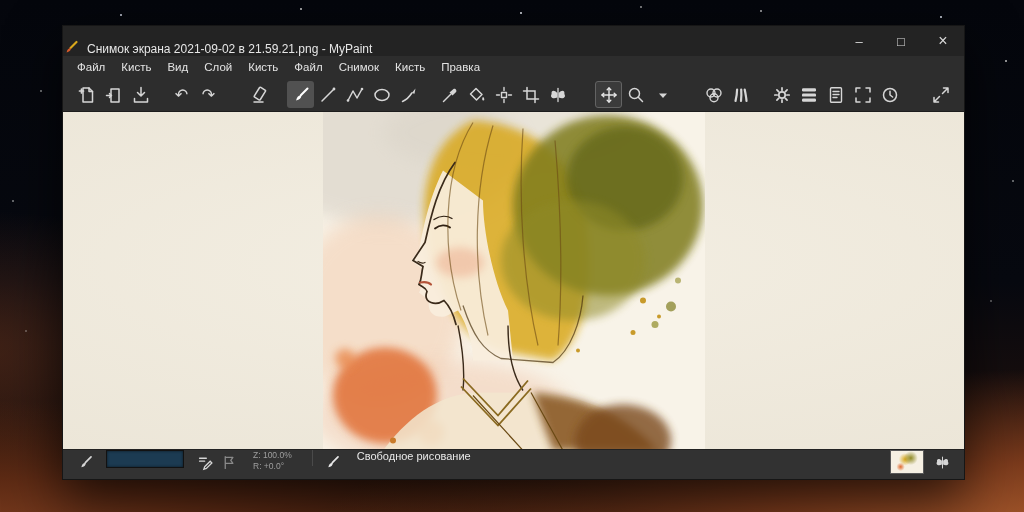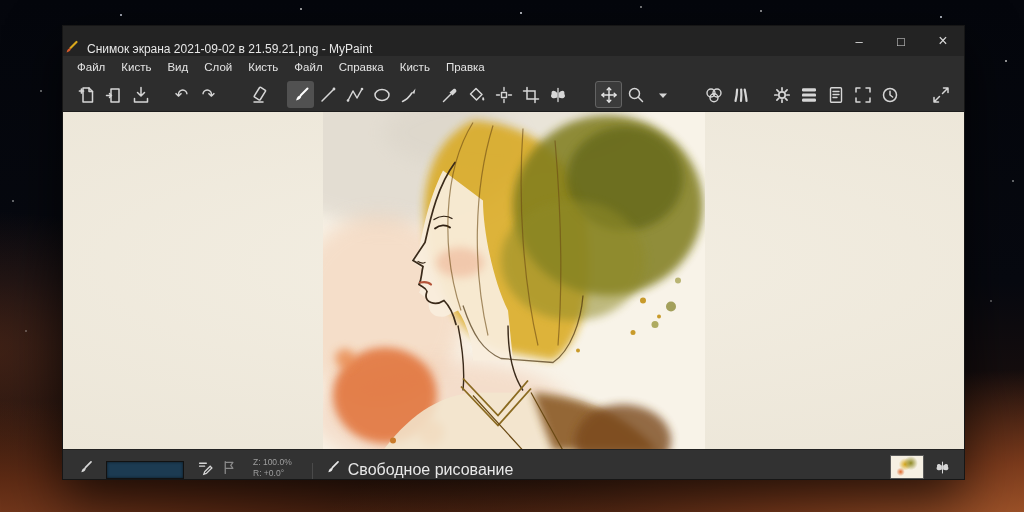--- a/index.html
+++ b/index.html
@@ -25,25 +25,25 @@
   .menu-item{padding:3px 8px;cursor:default}
   .toolbar{height:34px;background:#2d2d2d;border-bottom:1px solid #1d1d1d;display:flex;align-items:center;padding:0 10px;flex:0 0 auto}
   .tb{width:27px;height:27px;display:flex;align-items:center;justify-content:center;border-radius:3px;flex:0 0 auto}
   .tb svg{display:block}
   .tb.active{background:#515151}
   .tb.boxed{border:1px solid #636363;background:#3b3b3b}.sp-m{width:14px;flex:0 0 auto}.sp-l{width:24px;flex:0 0 auto}
   .glyph{font-size:16px;color:#d6d6d6;line-height:1}
   .canvas{flex:1 1 auto;background:#f0ebdf;position:relative;overflow:hidden;
     background-image:radial-gradient(120% 90% at 50% 45%, #f3eee2 0%, #ece6d8 75%, #e7e1d2 100%)}
   .painting{position:absolute;left:50%;transform:translateX(-50%);top:0;height:100%}
-  .statusbar{height:30px;background:#323232;border-top:1px solid #222;display:flex;align-items:flex-end;padding:0 10px;flex:0 0 auto}
+  .statusbar{height:30px;background:#323232;border-top:1px solid #222;display:flex;align-items:flex-start;padding:0 10px;flex:0 0 auto}
   .swatch{width:78px;height:18px;background:#1c3b52;border:1px solid #121212;margin:0 9px;box-shadow:inset 0 0 3px rgba(0,0,0,.6)}
   .sb-icon{width:24px;height:24px;display:flex;align-items:center;justify-content:center;flex:0 0 auto}
   .zr{font-size:8.5px;line-height:1.3;color:#9f9f9f;margin:0 12px;white-space:nowrap}
-  .mode{font-size:16px;color:#e8e8e8;margin-left:3px;white-space:nowrap}
+  .mode{font-size:11px;color:#e8e8e8;margin-left:12px;white-space:nowrap}
   .sb-div{width:1px;height:16px;background:#4a4a4a;margin:0 8px}
   .thumb{width:34px;height:24px;margin-left:auto;border:1px solid #5a5a5a;flex:0 0 auto;
     background:
       radial-gradient(10px 10px at 62% 32%, #8f8a25 0%, rgba(143,138,37,0) 70%),
       radial-gradient(9px 9px at 44% 38%, #d9a81c 0%, rgba(217,168,28,0) 70%),
       radial-gradient(6px 6px at 30% 72%, #e06a2e 0%, rgba(224,106,46,0) 70%),
       #f6f0e3}
 </style>
 </head>
 <body>
@@ -72,21 +72,21 @@
       </div>
     </div>
 
     <div class="menubar">
       <span class="menu-item">Файл</span>
       <span class="menu-item">Кисть</span>
       <span class="menu-item">Вид</span>
       <span class="menu-item">Слой</span>
       <span class="menu-item">Кисть</span>
       <span class="menu-item">Файл</span>
-      <span class="menu-item">Справка</span>
+      <span class="menu-item">Снимок</span>
       <span class="menu-item">Кисть</span>
       <span class="menu-item">Правка</span>
     </div>
 
     <div class="toolbar">
       <div class="tb">
         <svg width="20" height="20" viewBox="0 0 20 20" fill="none" stroke="#d6d6d6" stroke-width="1.5" stroke-linecap="round" stroke-linejoin="round">
           <path d="M6 3h6l3.5 3.5V17H6z"></path>
             <path d="M12 3v3.5h3.5"></path>
             <path d="M2.5 6h4M4.5 4v4" stroke-width="1.7"></path>

